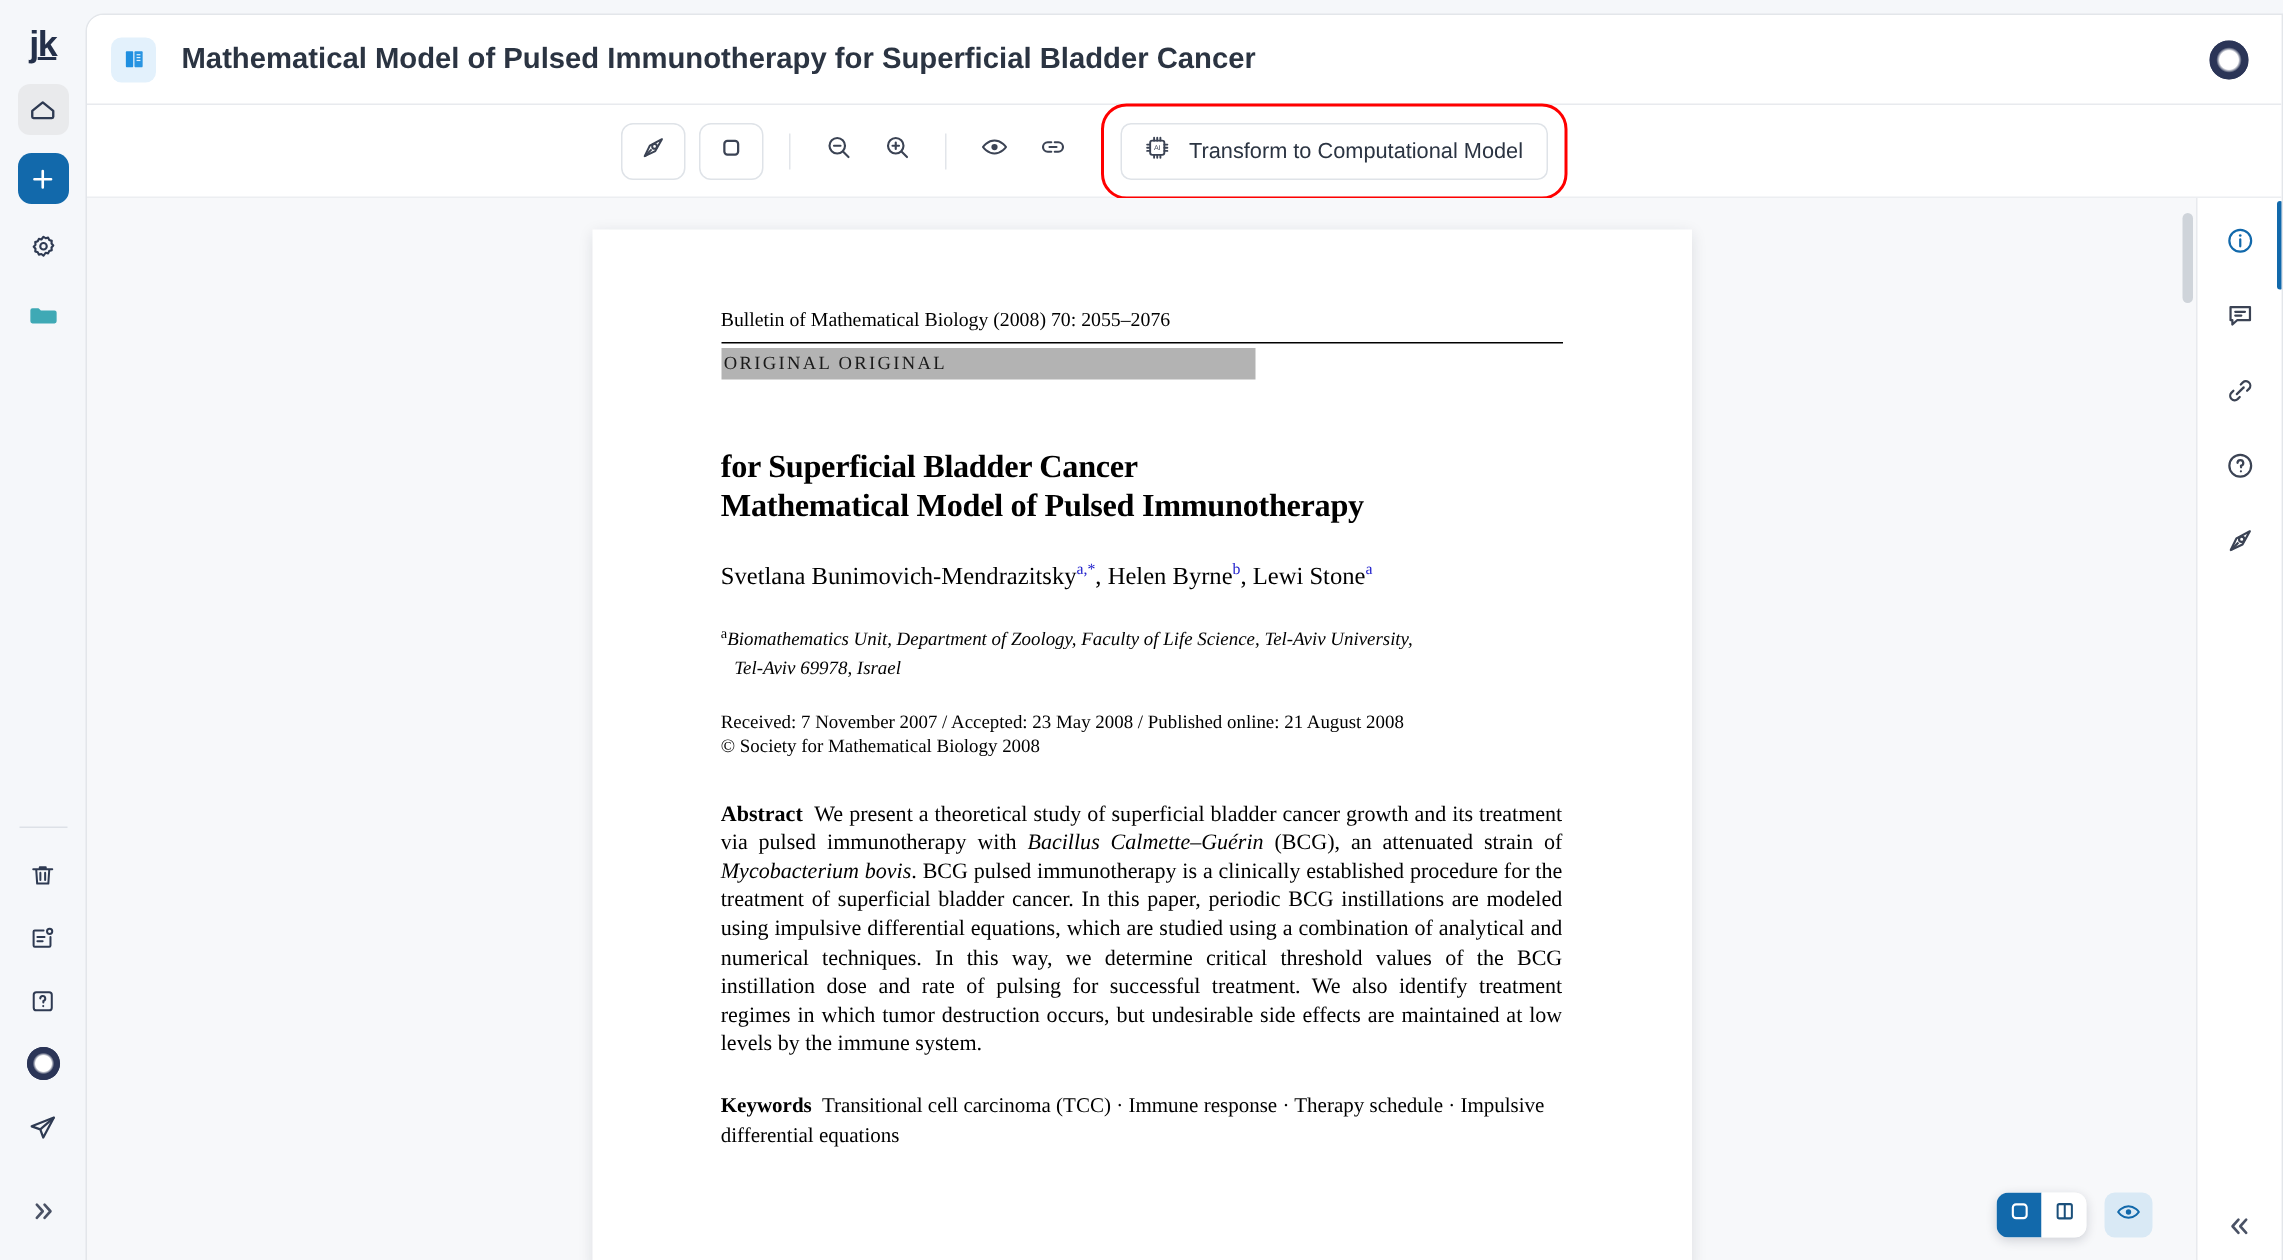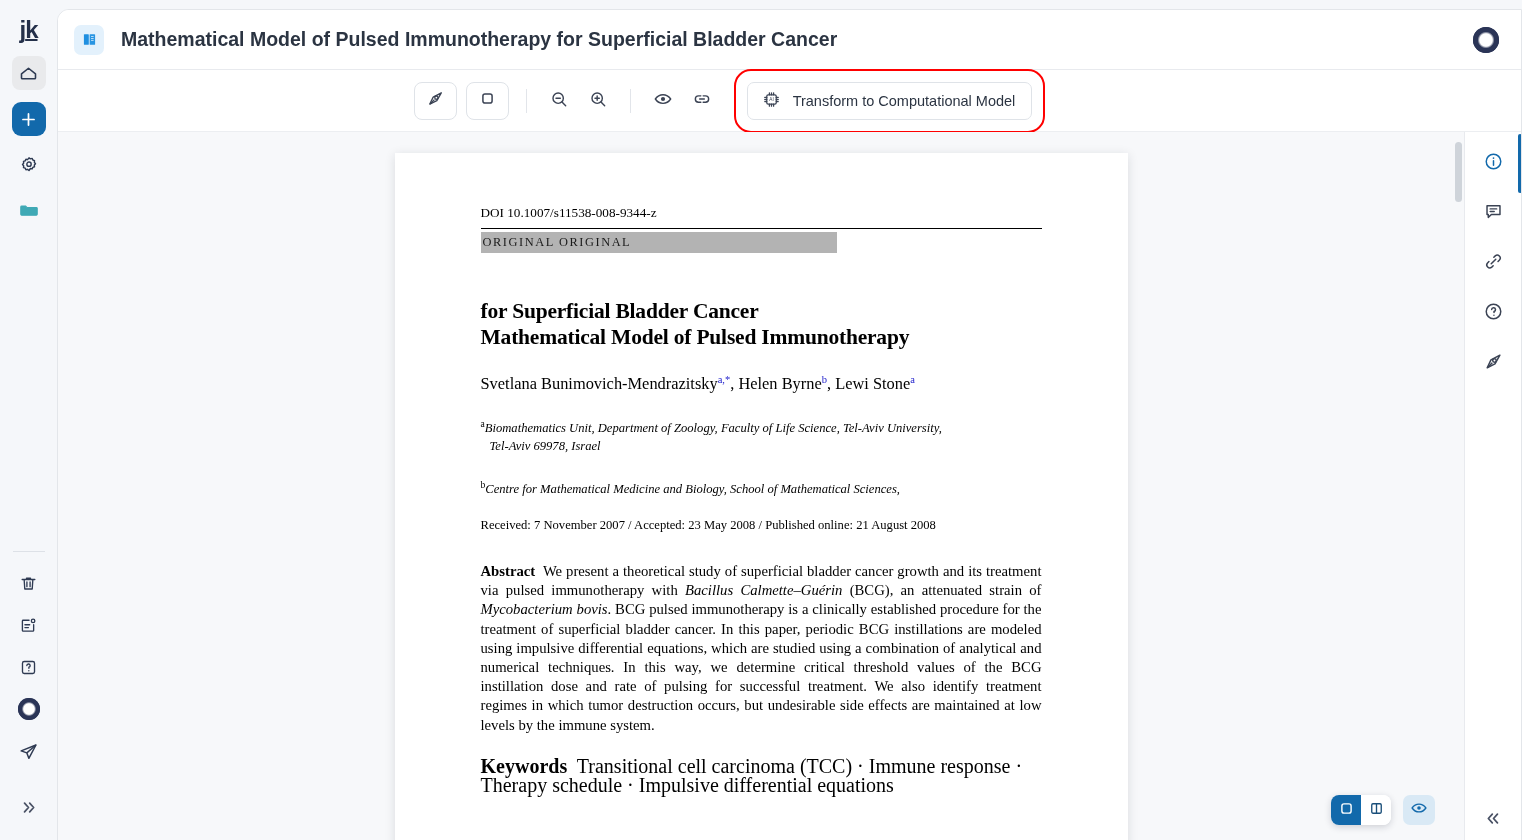--- a/index.html
+++ b/index.html
@@ -147,21 +147,21 @@
   .affil .ln { display: block; padding-left: 9px; text-indent: -9px; margin-top: 20px; }
   .affil .ln2 { display: block; padding-left: 9px; }
   .hist { font-size: 12.6px; line-height: 15.6px; margin-top: 20px; }
   .abstract {
     font-size: 14.7px; line-height: 19.2px; text-align: justify;
     margin-top: 28px;
   }
   .abstract b { font-weight: bold; }
   .abstract i { font-style: italic; }
   .keywords {
-    font-size: 20px; line-height: 19.6px; margin-top: 22px;
+    font-size: 14px; line-height: 19.6px; margin-top: 22px;
   }
   .keywords b { font-weight: bold; }
 
   
   .doc-scroll {
     position: absolute; right: 2px; top: 10px;
     width: 7px; height: 60px; border-radius: 4px;
     background: #cfd4da; cursor: pointer;
   }
 
@@ -406,46 +406,46 @@
     </div>
 
     <div class="content-row">
 
       <div class="doc-area">
 
         <div class="page">
           <div class="page-inner">
 
             <div class="j-ref">
-              <div>DOI 10.1007/s11538-008-9344-z</div>
+              <div>Bulletin of Mathematical Biology (2008) 70: 2055–2076</div>
             </div>
 
             <hr class="hr-thick">
 
             <span class="orig-article">ORIGINAL ORIGINAL</span>
 
             <div class="art-title">
               <div>for Superficial Bladder Cancer</div>
               <div>Mathematical Model of Pulsed Immunotherapy</div>
             </div>
 
             <div class="authors">
               <span>Svetlana Bunimovich-Mendrazitsky</span><sup>a,*</sup>,
               <span>Helen Byrne</span><sup>b</sup>,
               <span>Lewi Stone</span><sup>a</sup>
             </div>
 
             <div class="affil">
               <span class="ln"><sup>a</sup><span>Biomathematics Unit, Department of Zoology, Faculty of Life Science, Tel-Aviv University,</span></span>
               <span class="ln2">Tel-Aviv 69978, Israel</span>
-              <span class="ln"><sup>b</sup><span>Centre for Mathematical Medicine and Biology, School of Mathematical Sciences,</span></span>
             </div>
 
             <div class="hist">
               <div>Received: 7 November 2007 / Accepted: 23 May 2008 / Published online: 21 August 2008</div>
+              <div>© Society for Mathematical Biology 2008</div>
             </div>
 
             <div class="abstract">
               <b>Abstract</b>&nbsp;
               <span id="abstract-body"><span>We present a theoretical study of superficial bladder cancer growth and its treatment via pulsed immunotherapy with </span><i>Bacillus Calmette–Guérin</i><span> (BCG), an attenuated strain of </span><i>Mycobacterium bovis</i><span>. BCG pulsed immunotherapy is a clinically established procedure for the treatment of superficial bladder cancer. In this paper, periodic BCG instillations are modeled using impulsive differential equations, which are studied using a combination of analytical and numerical techniques. In this way, we determine critical threshold values of the BCG instillation dose and rate of pulsing for successful treatment. We also identify treatment regimes in which tumor destruction occurs, but undesirable side effects are maintained at low levels by the immune system.</span></span>
             </div>
 
             <div class="keywords">
               <b>Keywords</b>&nbsp;
               <span>Transitional cell carcinoma (TCC) · Immune response · Therapy schedule · Impulsive differential equations</span>

